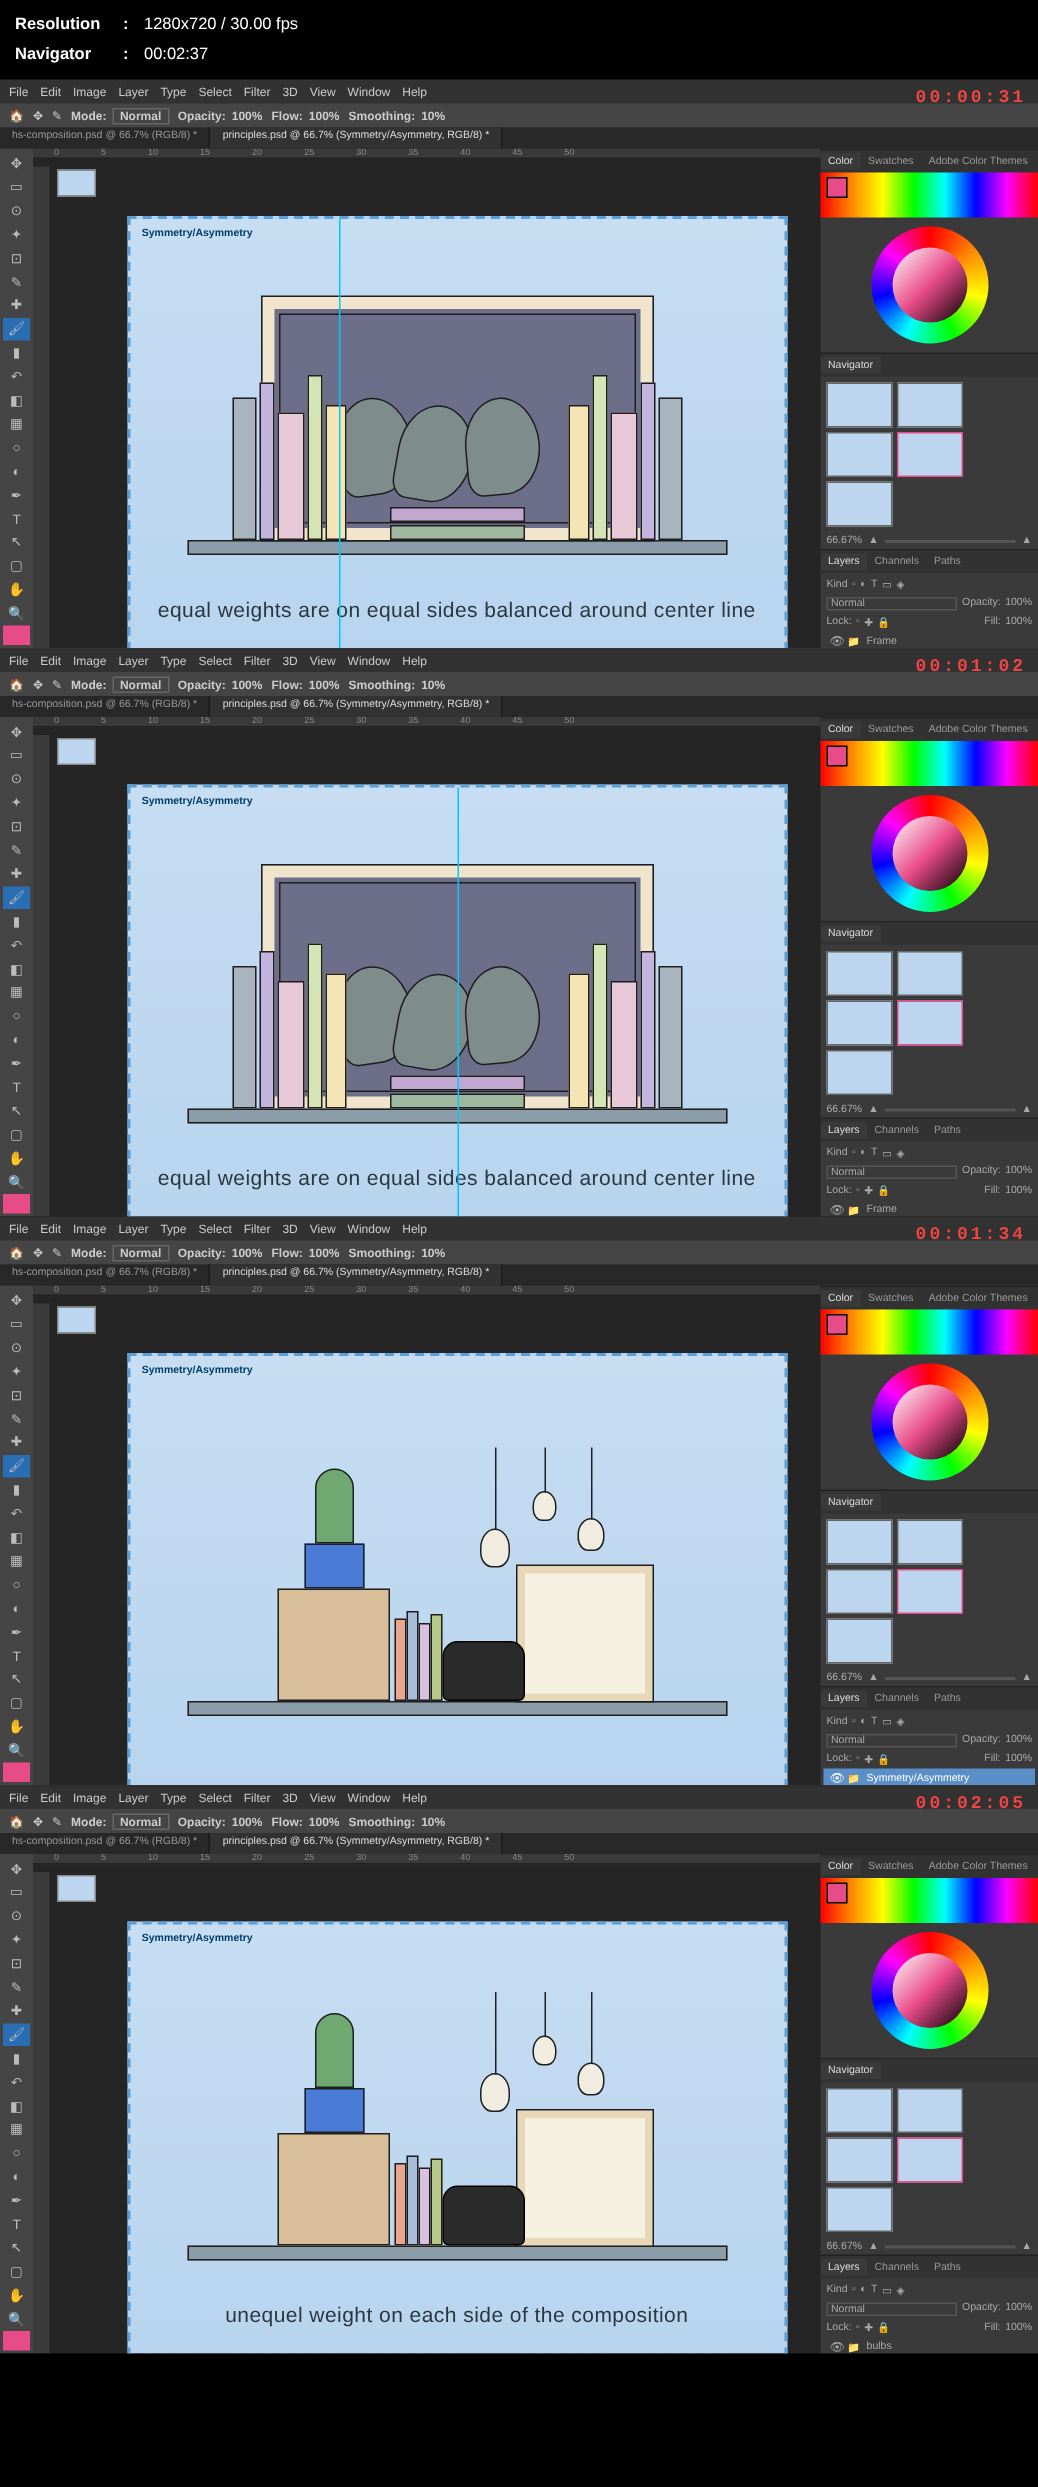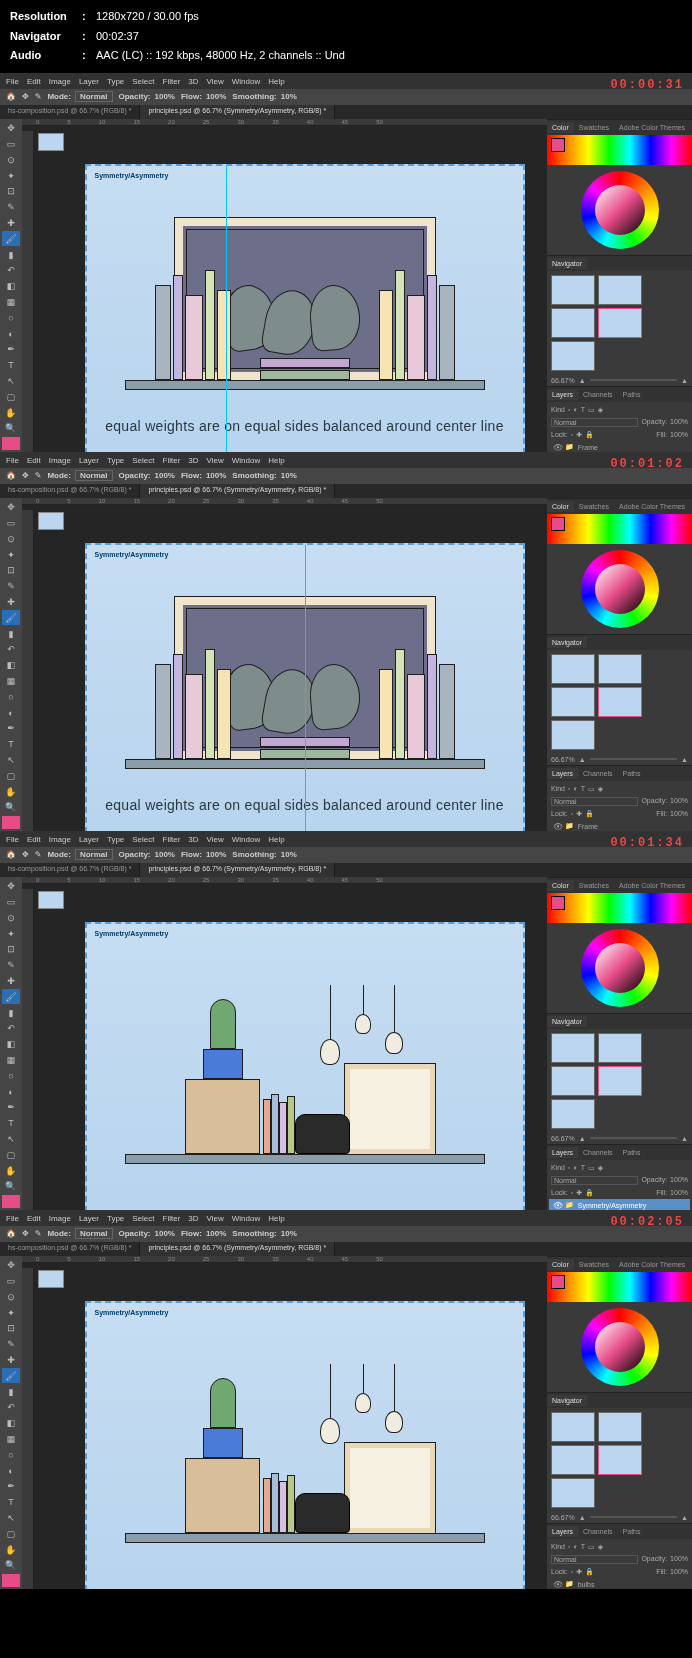--- a/index.html
+++ b/index.html
@@ -405,25 +405,20 @@
     <tbody>
     <tr>
           <td>Resolution</td>
           <td>:</td>
           <td>1280x720 / 30.00 fps</td>
         </tr>
     <tr>
           <td>Navigator</td>
           <td>:</td>
           <td>00:02:37</td>
-        </tr>
-    <tr>
-          <td>Audio</td>
-          <td>:</td>
-          <td>AAC (LC) :: 192 kbps, 48000 Hz, 2 channels :: Und</td>
         </tr>
   </tbody>
     </table>
 </div>
 
 <div id="frames">
 <div class="frame-container">
   <div class="timecode">00:00:31</div>
   <div class="ps-window">
     <div class="menubar">
@@ -1072,20 +1067,21 @@
                     <div class="sbook s2"></div>
     <div class="sbook s3"></div>
                     <div class="sbook s4"></div>
   </div>
   <div class="phone-frame"></div>
   <div class="phone"></div>
   <div class="bulb bu1"></div>
                   <div class="bulb bu2"></div>
                   <div class="bulb bu3"></div>
 </div>
+            <div class="caption">unequel weight on each side of the composition</div>
           </div>
         </div>
       </div>
       <div class="right-panels">
         <div class="panel">
           <div class="panel-tabs">
             <span class="active">Color</span>
             <span>Swatches</span>
             <span>Adobe Color Themes</span>
           </div>

